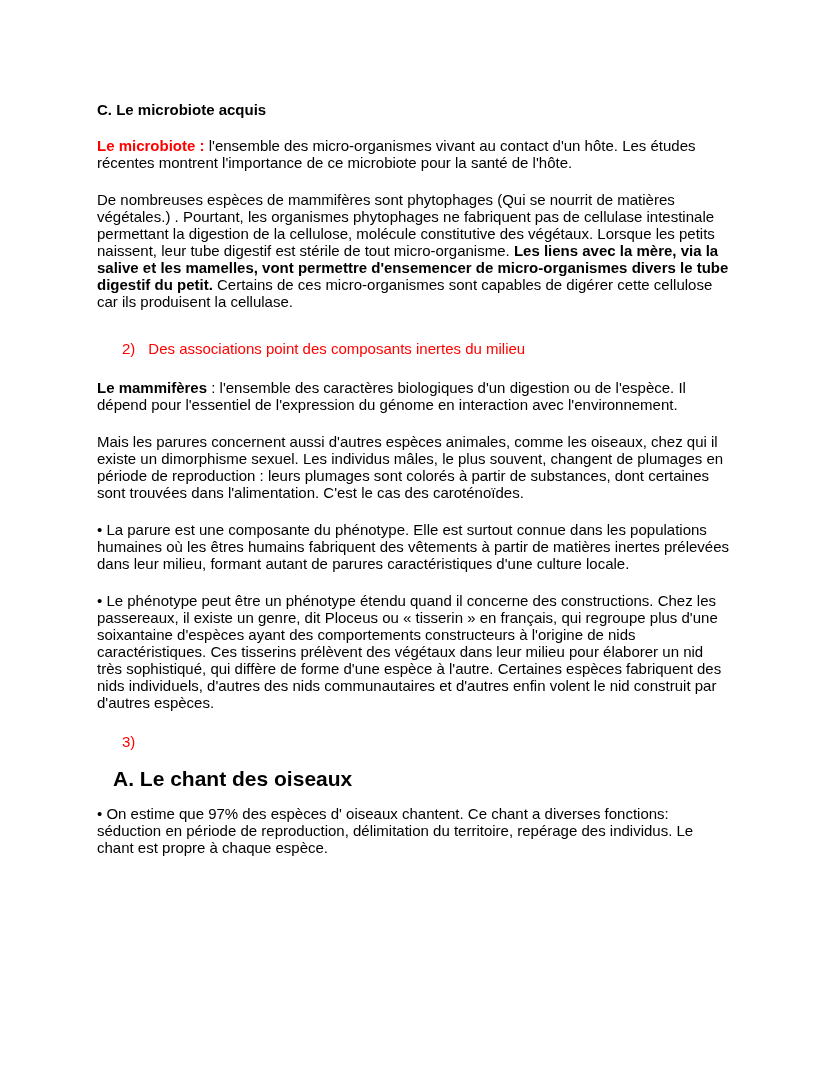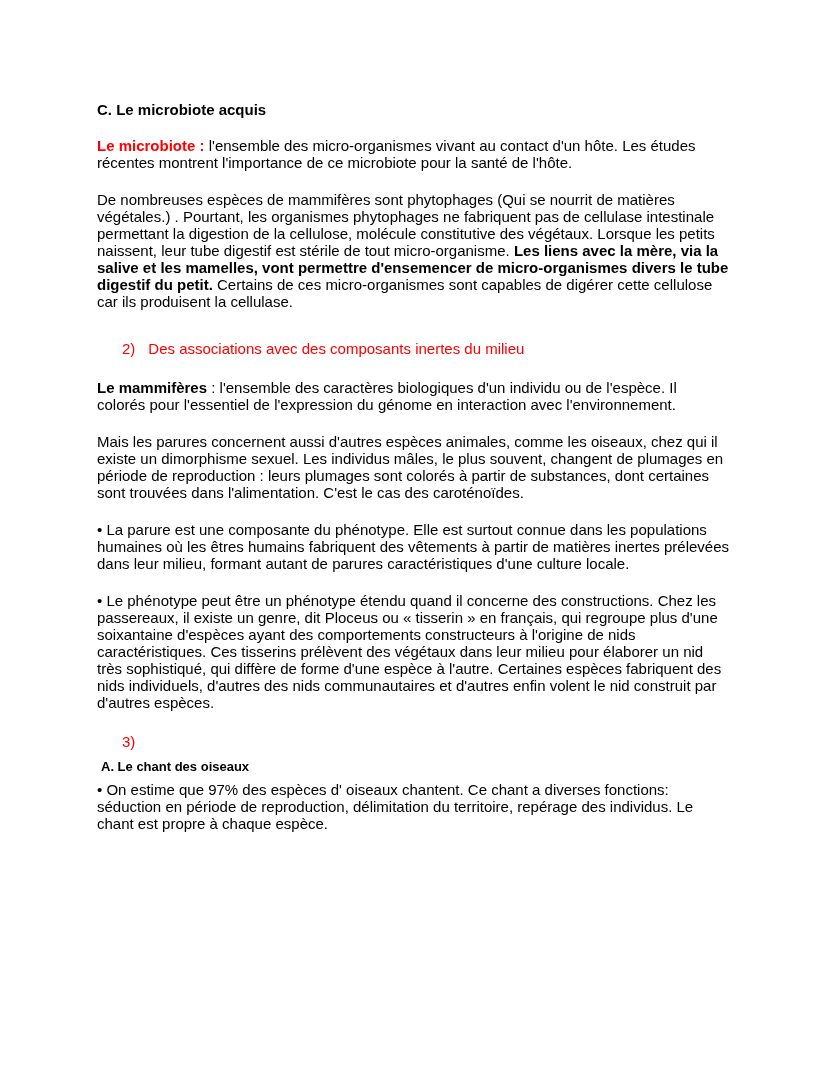--- a/index.html
+++ b/index.html
@@ -38,45 +38,45 @@
     color: #ff0000;
     font-size: 15px;
     line-height: 21px;
     padding-left: 25px;
     margin: 28px 0 20px 0;
   }
   .section-heading.tight {
     margin: 6px 0 0 0;
   }
   .subheading {
-    font-size: 13px;
+    font-size: 21px;
     line-height: 21px;
     font-weight: bold;
-    margin: 4px;
+    margin: 16px;
   }
   .para.last { margin-bottom: 0; }
 </style>
 </head>
 <body>
 
 <div class="page">
 
   <div class="doc-heading">C. Le microbiote acquis</div>
 
   <p class="para"><span class="red bold">Le microbiote :</span> <span> l'ensemble des micro-organismes vivant au contact d'un hôte. Les études récentes montrent l'importance de ce microbiote pour la santé de l'hôte.</span></p>
 
 
   <p class="para"><span>De nombreuses espèces de mammifères sont phytophages (Qui se nourrit de matières végétales.) . Pourtant, les organismes phytophages ne fabriquent pas de cellulase intestinale permettant la digestion de la cellulose, molécule constitutive des végétaux. Lorsque les petits naissent, leur tube digestif est stérile de tout micro-organisme. </span><span class="bold">Les liens avec la mère, via la salive et les mamelles, vont permettre d'ensemencer de micro-organismes divers le tube digestif du petit.</span><span> Certains de ces micro-organismes sont capables de digérer cette cellulose car ils produisent la cellulase.</span></p>
 
   <div class="section-heading">
     <span>2)</span>
-    <span>Des associations avec des composants inertes du milieu</span>
+    <span>Des associations point des composants inertes du milieu</span>
   </div>
 
-  <p class="para"><span class="bold">Le mammifères</span><span> : l'ensemble des caractères biologiques d'un individu ou de l'espèce. Il colorés pour l'essentiel de l'expression du génome en interaction avec l'environnement.</span></p>
+  <p class="para"><span class="bold">Le mammifères</span><span> : l'ensemble des caractères biologiques d'un digestion ou de l'espèce. Il dépend pour l'essentiel de l'expression du génome en interaction avec l'environnement.</span></p>
 
   <p class="para">Mais les parures concernent aussi d'autres espèces animales, comme les oiseaux, chez qui il existe un dimorphisme sexuel. Les individus mâles, le plus souvent, changent de plumages en période de reproduction : leurs plumages sont colorés à partir de substances, dont certaines sont trouvées dans l'alimentation. C'est le cas des caroténoïdes.</p>
 
   <p class="para">• La parure est une composante du phénotype. Elle est surtout connue dans les populations humaines où les êtres humains fabriquent des vêtements à partir de matières inertes prélevées dans leur milieu, formant autant de parures caractéristiques d'une culture locale.</p>
 
   <p class="para">• Le phénotype peut être un phénotype étendu quand il concerne des constructions. Chez les passereaux, il existe un genre, dit Ploceus ou « tisserin » en français, qui regroupe plus d'une soixantaine d'espèces ayant des comportements constructeurs à l'origine de nids caractéristiques. Ces tisserins prélèvent des végétaux dans leur milieu pour élaborer un nid très sophistiqué, qui diffère de forme d'une espèce à l'autre. Certaines espèces fabriquent des nids individuels, d'autres des nids communautaires et d'autres enfin volent le nid construit par d'autres espèces.</p>
 
   <div class="section-heading tight">
     <span>3)</span>
   </div>

